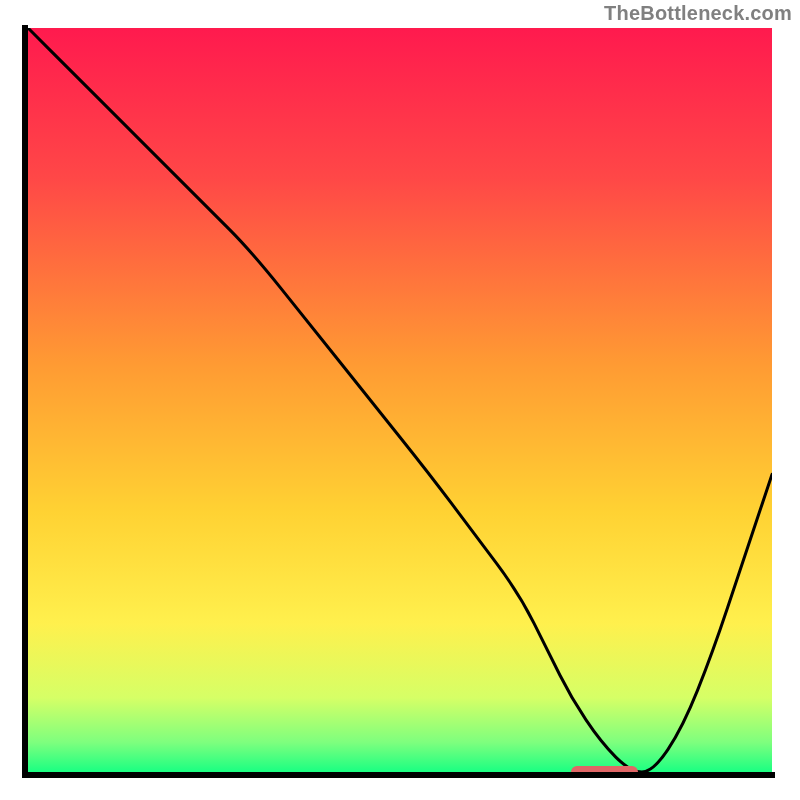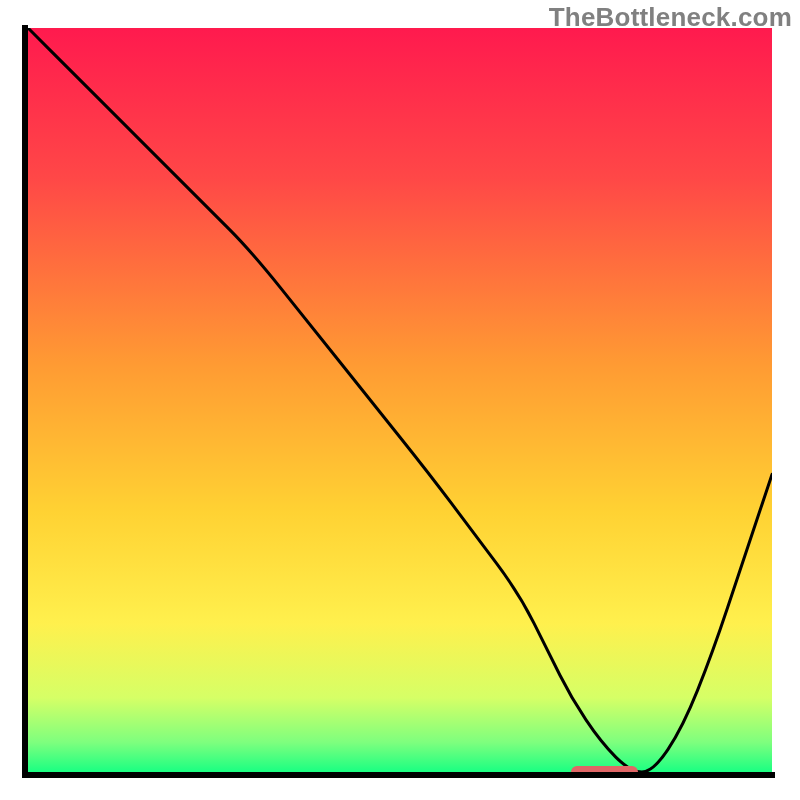--- a/index.html
+++ b/index.html
@@ -13,21 +13,21 @@
   .container {
     position: relative;
     width: 800px;
     height: 800px;
   }
   .watermark {
     position: absolute;
     top: 2px;
     right: 8px;
     font-family: Arial, Helvetica, sans-serif;
-    font-size: 26px;
+    font-size: 20px;
     font-weight: 600;
     color: #808080;
     letter-spacing: 0.2px;
     z-index: 10;
   }
   .chart-area {
     position: absolute;
     left: 28px;
     top: 28px;
     width: 744px;

